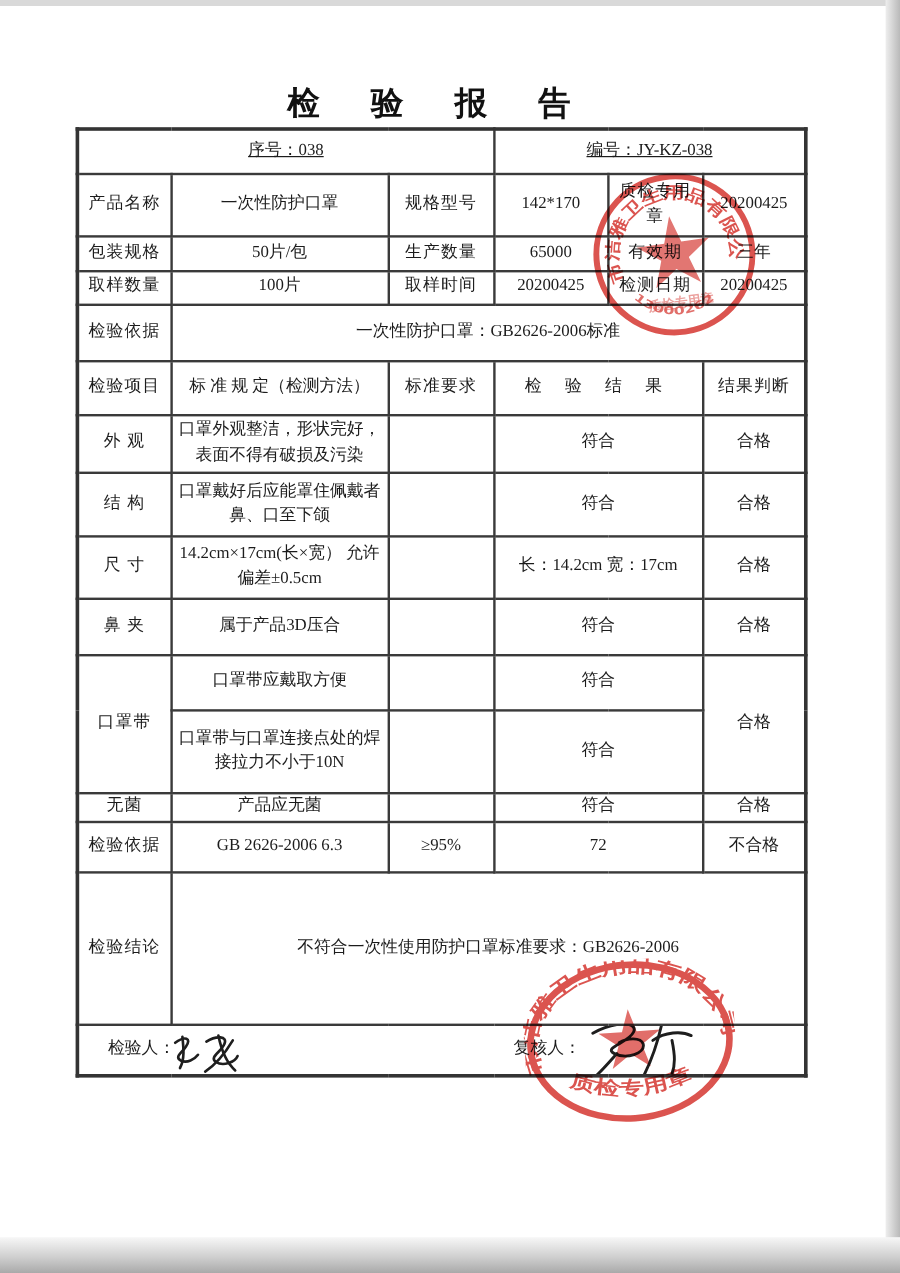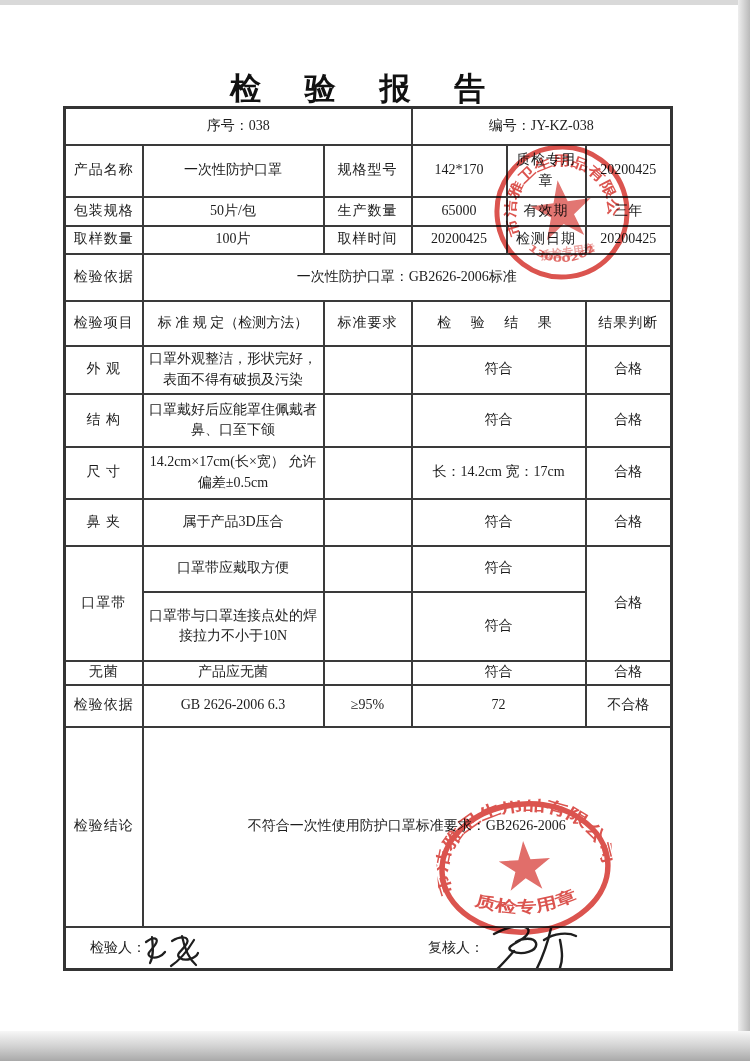--- a/index.html
+++ b/index.html
@@ -10,36 +10,36 @@
     color:#1c1c1c;
   }
   
   .edge-top{position:absolute;left:0;top:0;width:750px;height:5px;background:#d9d9d9;}
   .edge-right{position:absolute;top:0;right:0;width:12px;height:1061px;
     background:linear-gradient(to right,#eeeeee,#b9b9b9);}
   .edge-bottom{position:absolute;left:0;bottom:0;width:750px;height:30px;
     background:linear-gradient(to bottom,#f7f7f7 0%,#cfcfcf 55%,#a9a9a9 100%);}
   .page-title{
     position:absolute;left:63px;top:68px;width:607px;
-    text-align:center;font-size:31px;font-weight:bold;letter-spacing:18px;
+    text-align:center;font-size:27px;font-weight:bold;letter-spacing:18px;
     color:#111;
   }
   table.report{
     position:absolute;left:63px;top:106px;width:607px;
     border-collapse:collapse;table-layout:fixed;
     border:3px solid #343434;
   }
   table.report td{
     border:2px solid #3a3a3a;
     text-align:center;vertical-align:middle;
     font-size:14px;padding:0 4px;line-height:1.45;
     overflow:hidden;
   }
   td.lab{font-size:14px;letter-spacing:1px;}
-  td.left{text-align:left;padding-left:10px;font-size:15px;}
+  td.left{text-align:left;padding-left:10px;font-size:15px;text-decoration:underline;}
   td.std{font-size:13px;padding:0 8px;}
   td.std-sm{font-size:12.5px;padding:0 6px;}
   td.big-gap{letter-spacing:8px;}
   td.sig-row{padding:0;position:relative;text-align:left;}
   .sig-label{position:absolute;top:50%;transform:translateY(-50%);font-size:14px;white-space:nowrap;}
   .sig-ink{position:absolute;}
   
   .stamp{position:absolute;mix-blend-mode:multiply;opacity:.88;pointer-events:none;}
   .stamp-top{left:492px;top:142px;width:140px;height:140px;transform:rotate(-8deg);}
   .stamp-bottom{left:437px;top:800px;width:176px;height:137px;transform:rotate(-4deg);}
@@ -163,21 +163,21 @@
   </tr>
 
   <tr style="height:42px">
     <td class="lab">检验依据</td>
     <td class="std">GB 2626-2006 6.3</td>
     <td>≥95%</td>
     <td colspan="2">72</td>
     <td>不合格</td>
   </tr>
 
-  <tr style="height:200px">
+  <tr style="height:127px">
     <td class="lab">检验结论</td>
     <td colspan="5">不符合一次性使用防护口罩标准要求：GB2626-2006</td>
   </tr>
 
   <tr style="height:43px">
     <td colspan="6" class="sig-row">
       <span class="sig-label" style="left:24px">检验人：</span>
       <svg class="sig-ink" style="left:72px;top:4px" width="72" height="38" viewBox="0 0 72 38">
         <g fill="none" stroke="#1e1e1e" stroke-width="2.2" stroke-linecap="round">
           <path d="M8 10 C16 4, 22 6, 17 13 C13 19, 7 22, 13 25 C18 27, 24 24, 27 20"></path>

